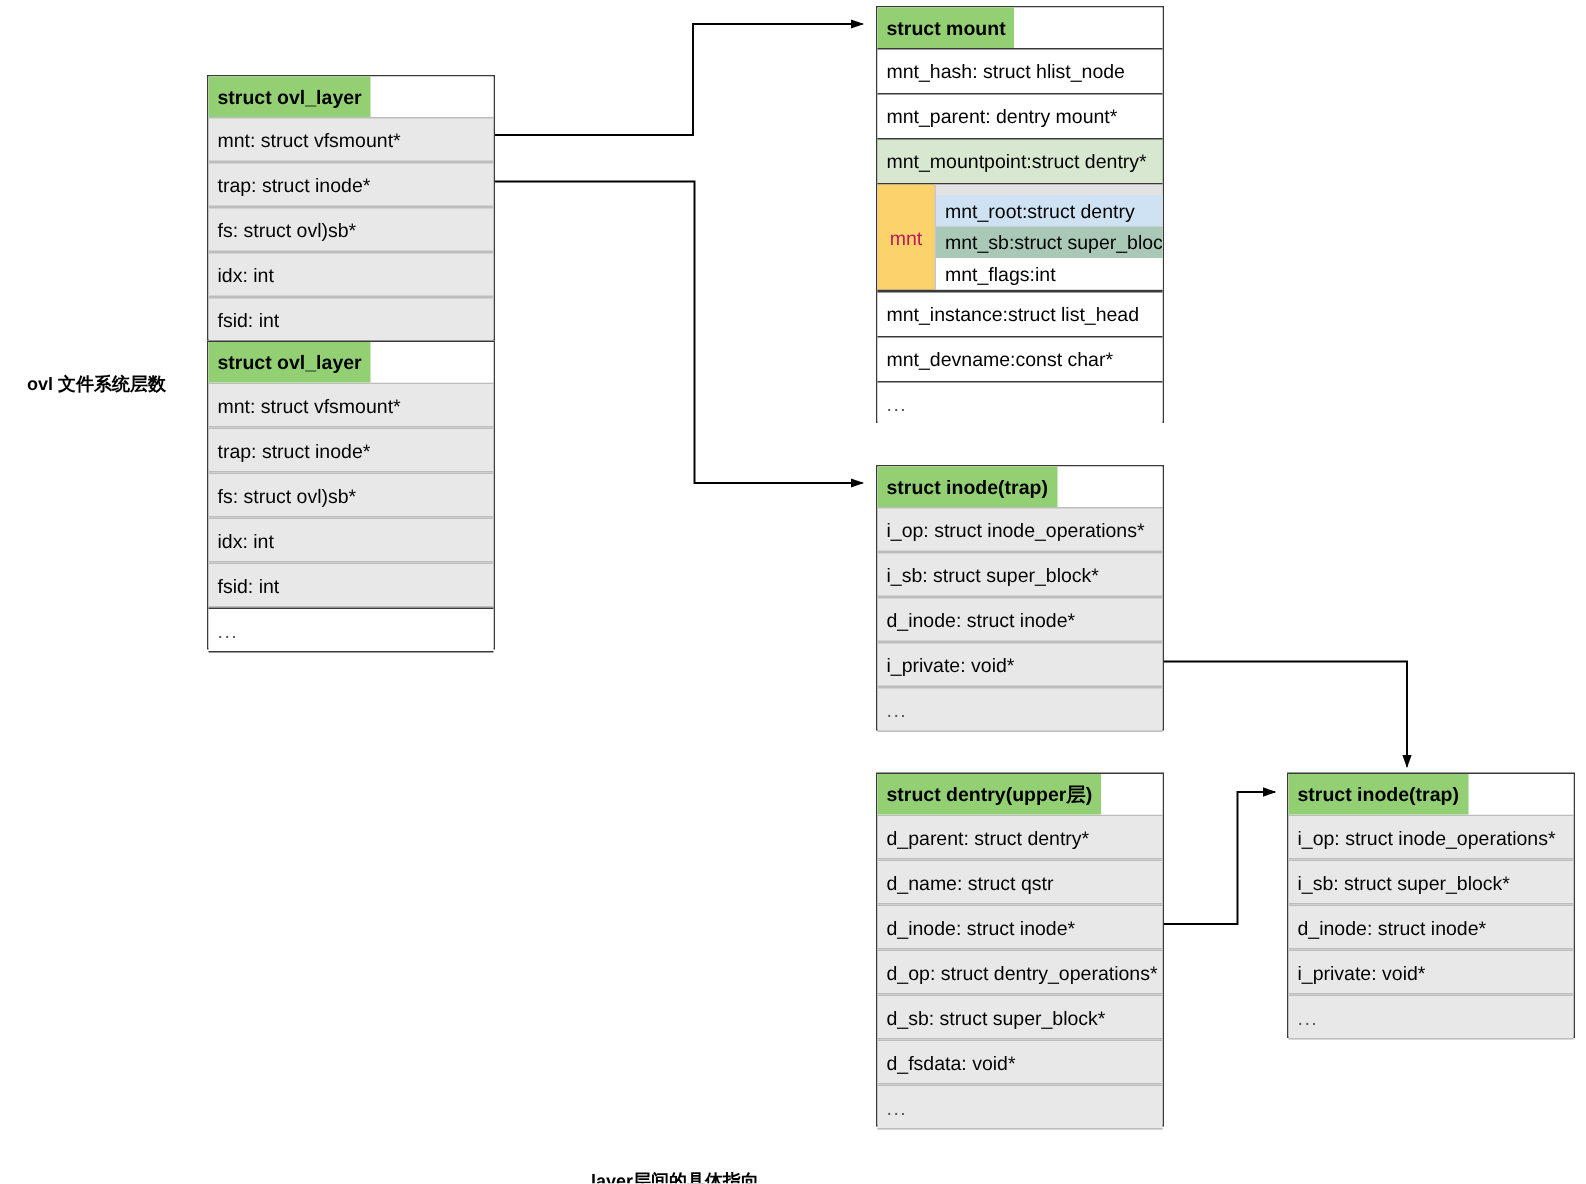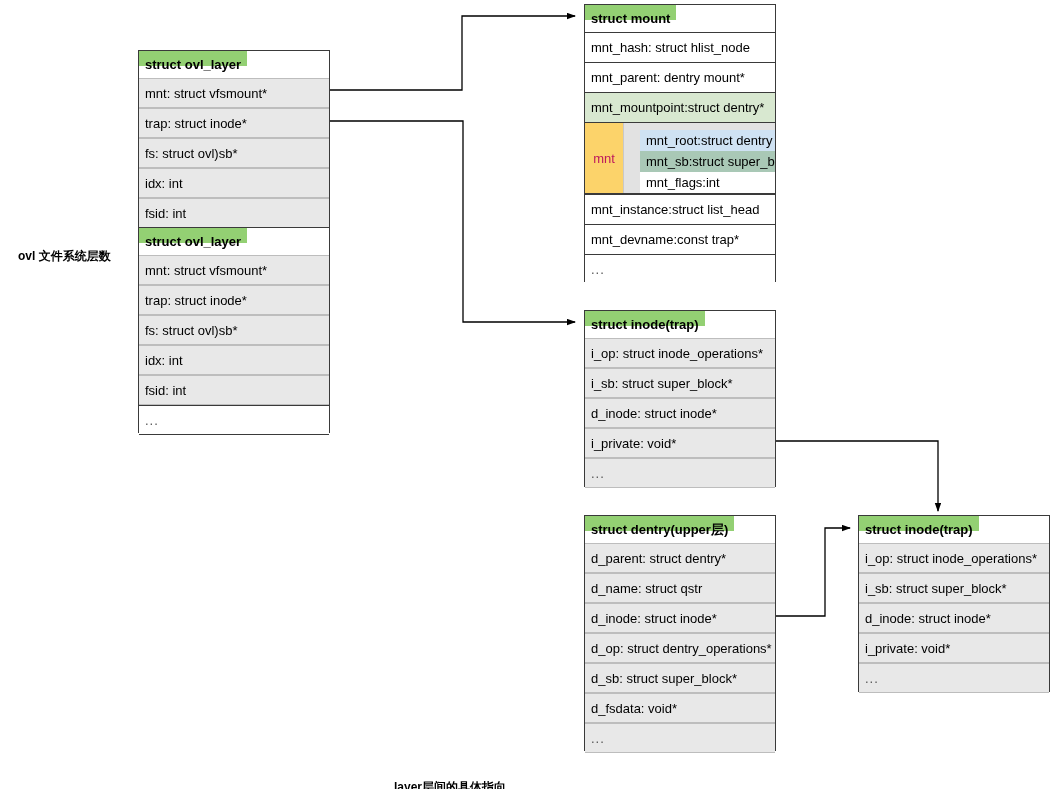--- a/index.html
+++ b/index.html
@@ -39,21 +39,21 @@
     position: relative;
     height: 27px;
     line-height: 27px;
     background: #ffffff;
     font-weight: bold;
     font-size: 13px;
     white-space: nowrap;
   }
   .struct-header .hdr-fill {
     display: inline-block;
-    height: 15px;
+    height: 27px;
     line-height: 27px;
     background: #93d073;
     padding: 0 6px;
     box-sizing: border-box;
   }
   .row {
     box-sizing: border-box;
     height: 30px;
     line-height: 30px;
     padding: 0 0 0 6px;
@@ -113,21 +113,20 @@
     color: #be185d;
     border-right: 1px solid #c8c8c8;
   }
   .nested-rows {
     flex: 1 1 auto;
     display: flex;
     flex-direction: column;
     justify-content: flex-end;
     background: #e2e2e2;
     min-width: 0;
-    padding-left: 16px;
   }
   .nested-rows .nrow {
     box-sizing: border-box;
     height: 21px;
     line-height: 21px;
     padding-left: 6px;
     font-size: 13px;
     white-space: nowrap;
     overflow: hidden;
   }
@@ -204,21 +203,21 @@
     <div class="nested-group">
       <div class="nested-label">mnt</div>
       <div class="nested-rows">
         <div class="nrow blue">mnt_root:struct dentry</div>
         <div class="nrow teal">mnt_sb:struct super_block</div>
         <div class="nrow plain">mnt_flags:int</div>
       </div>
     </div>
 
     <div class="row">mnt_instance:struct list_head</div>
-    <div class="row">mnt_devname:const trap*</div>
+    <div class="row">mnt_devname:const char*</div>
     <div class="row ellipsis">...</div>
   </div>
 
   <div class="struct-box" style="left:584px; top:310px; width:192px; height:177px;">
     <div class="struct-header">
       <span class="hdr-fill">struct inode(trap)</span>
     </div>
     <div class="row">i_op: struct inode_operations*</div>
     <div class="row">i_sb: struct super_block*</div>
     <div class="row">d_inode: struct inode*</div>

